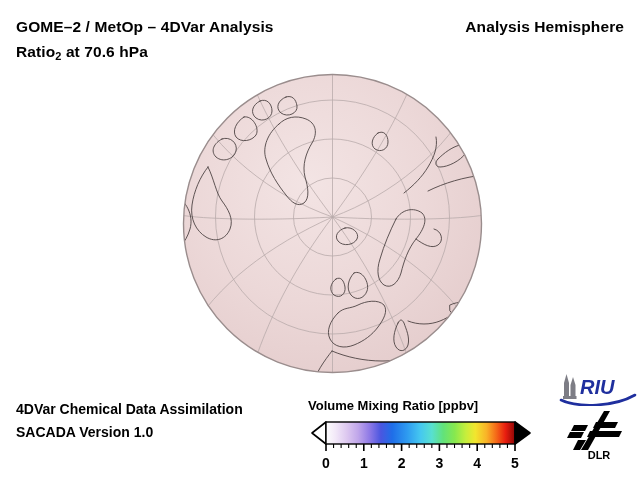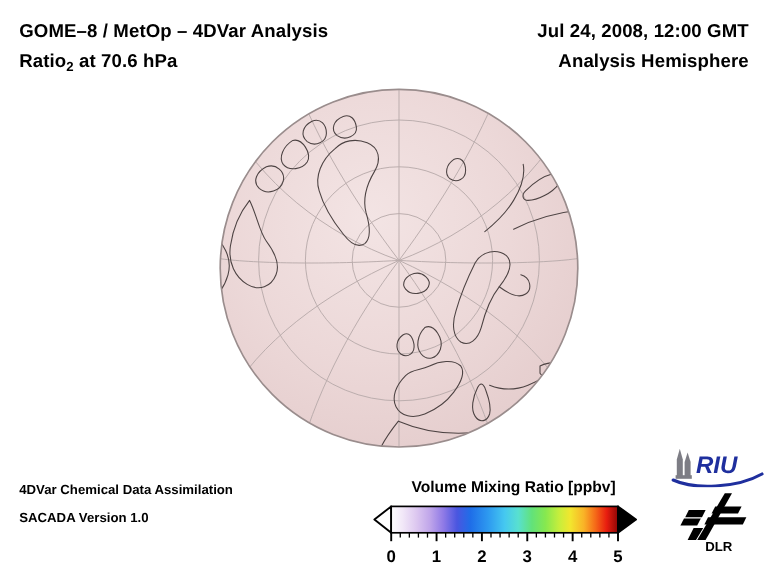--- a/index.html
+++ b/index.html
@@ -23,47 +23,46 @@
   .sub{font-size:11px;vertical-align:-3px;font-weight:bold;}
 
   
   #globe-wrap{
     position:absolute;left:182px;top:73px;width:301px;height:301px;
   }
   #globe-svg{display:block;width:301px;height:301px;}
 
   
   .footer-left{position:absolute;left:16px;top:398px;}
-  .foot-line{font-size:11px;font-weight:bold;line-height:23px;white-space:nowrap;}
+  .foot-line{font-size:14px;font-weight:bold;line-height:23px;white-space:nowrap;}
 
   
   #cbar{position:absolute;left:300px;top:398px;width:248px;height:76px;}
   #cbar-title{
-    text-align:center;font-size:13px;font-weight:bold;
+    text-align:left;font-size:13px;font-weight:bold;
     line-height:16px;white-space:nowrap;margin-left:8px;
   }
   #cbar-graphic{position:relative;margin-top:5px;height:56px;}
   .cb-svg{display:block;}
 
   
   #riu-logo{position:absolute;left:558px;top:372px;width:80px;height:34px;}
   #dlr-logo{position:absolute;left:566px;top:410px;width:66px;height:50px;}
 </style>
 </head>
 <body>
 
 <div class="page">
 
   <div class="hdr-left">
-    <div class="hdr-line">GOME–8 / MetOp – 4DVar Analysis</div>
+    <div class="hdr-line">GOME–2 / MetOp – 4DVar Analysis</div>
     <div class="hdr-line"><span>Ratio</span><span class="sub">2</span><span> at 70.6 hPa</span></div>
   </div>
 
   <div class="hdr-right">
-    <div class="hdr-line">Jul 24, 2008, 12:00 GMT</div>
     <div class="hdr-line">Analysis Hemisphere</div>
   </div>
 
   <div id="globe-wrap">
     <svg id="globe-svg" viewBox="0 0 301 301" xmlns="http://www.w3.org/2000/svg">
       <defs>
         <clipPath id="diskClip">
             <circle cx="150.5" cy="150.5" r="149"></circle>
           </clipPath>
         <radialGradient id="diskShade" cx="42%" cy="36%" r="72%">

